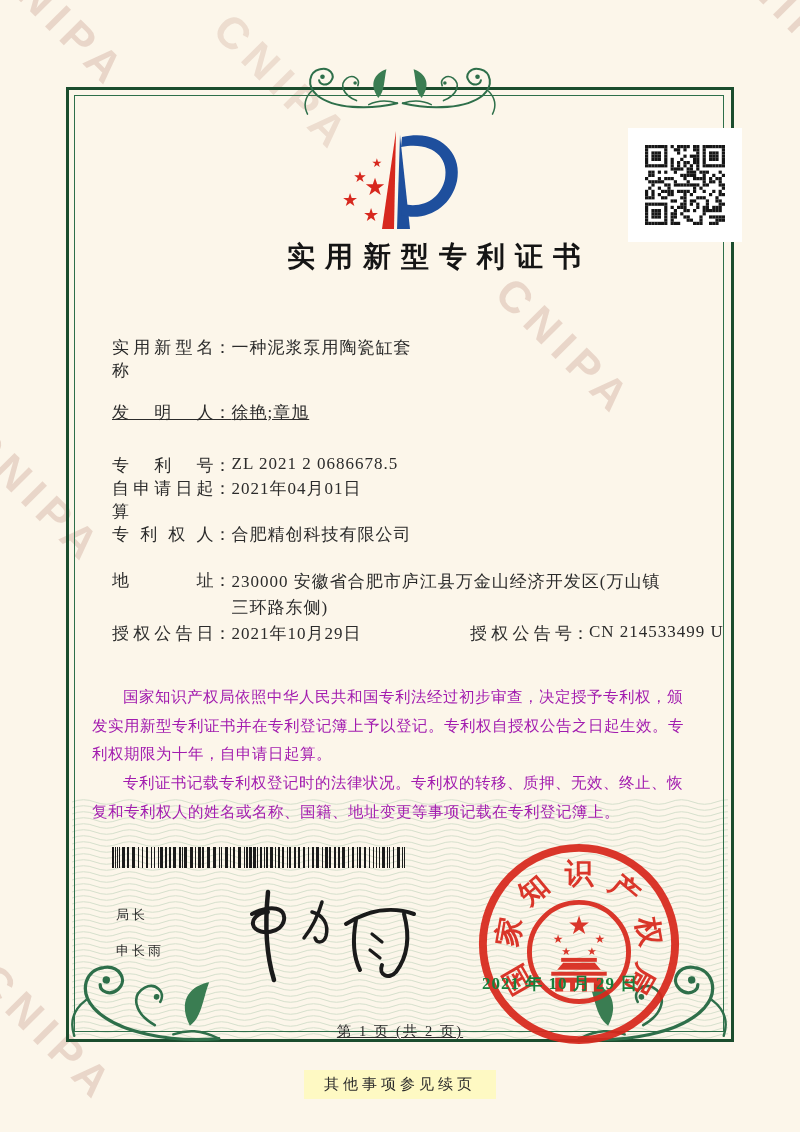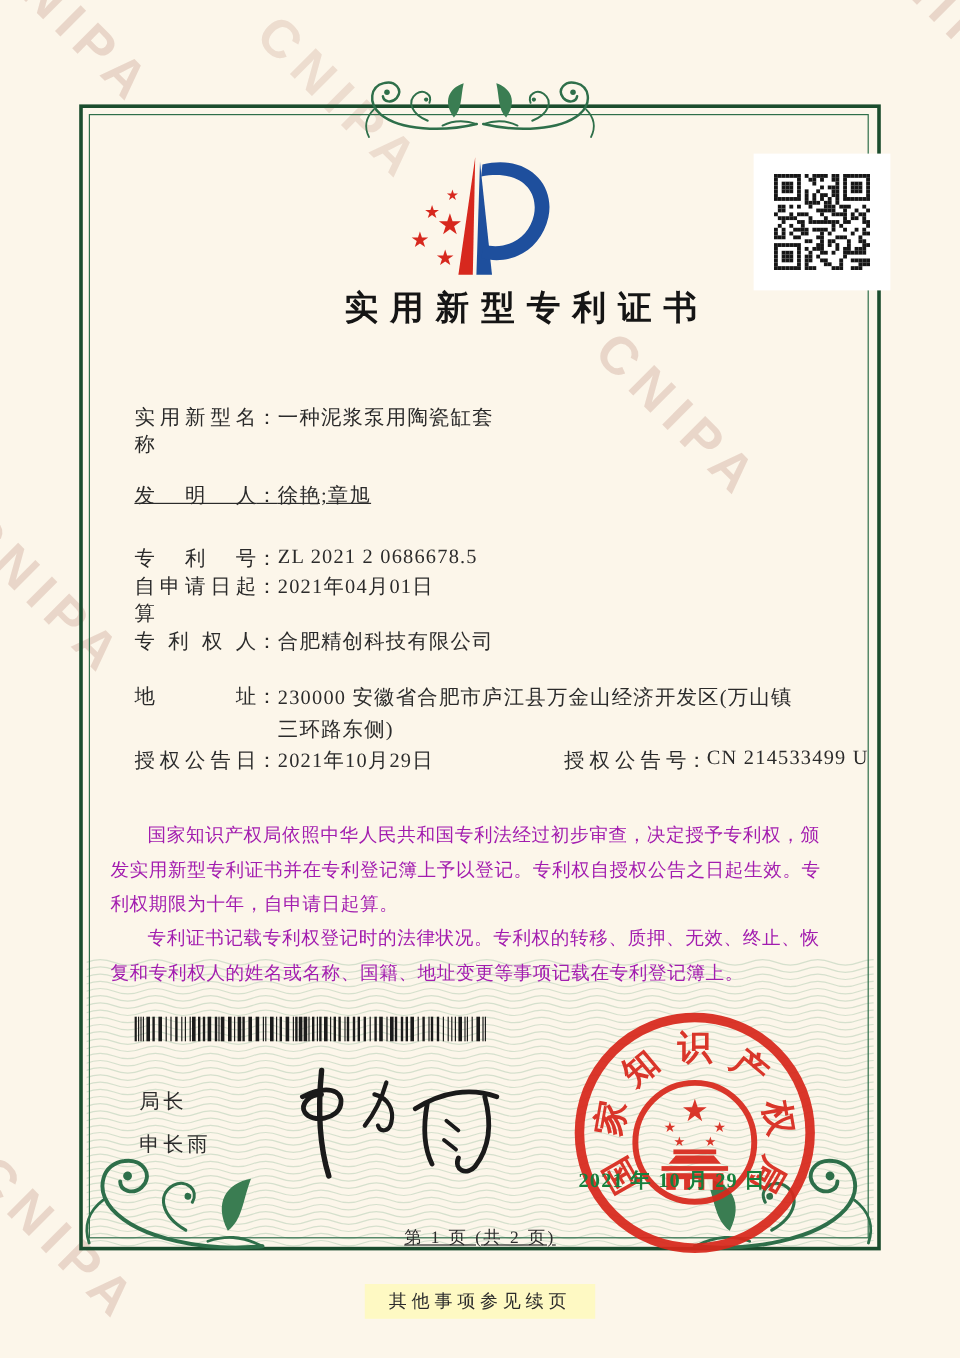--- a/index.html
+++ b/index.html
@@ -39,21 +39,21 @@
   .f-label{display:inline-block;width:102px;text-align:justify;text-align-last:justify;flex:none;}
   .f-colon{flex:none;}
   .f-value{letter-spacing:1px;}
   .r1{top:336px;} .r2{top:401px;text-decoration:underline;} .r3{top:430px;margin-top:24px;} .r4{top:477px;} .r5{top:523px;}
   .r6{top:569px;} .r6 .f-value{width:438px;line-height:1.55;}
   .r7{top:622px;} .r8{position:absolute;left:470px;top:622px;font-size:17px;z-index:5;display:flex;justify-content:space-between;}
   .paras{position:absolute;left:92px;top:655px;width:604px;z-index:5;
     font-size:15.5px;line-height:1.85;letter-spacing:.5px;color:#a21caf;margin-top:28px;}
   .paras p{margin:0;text-indent:2em;}
   .barcode{position:absolute;left:112px;top:847px;z-index:5;}
-  .signer{position:absolute;left:116px;z-index:5;font-size:17px;letter-spacing:3px;}
+  .signer{position:absolute;left:116px;z-index:5;font-size:13px;letter-spacing:3px;}
   .signer-title{top:906px;} .signer-name{top:942px;}
   .signature{position:absolute;left:228px;top:882px;z-index:6;}
   .seal{position:absolute;left:470px;top:835px;z-index:7;opacity:.93;}
   .seal-date{position:absolute;left:482px;top:972px;width:190px;z-index:8;
     font-size:17px;font-weight:bold;color:#15803d;letter-spacing:1px;white-space:nowrap;}
   .pageno{position:absolute;left:0;top:1022px;width:800px;text-align:center;
     font-size:14.5px;letter-spacing:2px;z-index:5;text-decoration:underline;}
   .note{position:absolute;left:400px;top:1070px;transform:translateX(-50%);
     background:#fef9c3;padding:5px 20px;font-size:15px;letter-spacing:4px;z-index:5;}
 </style>

